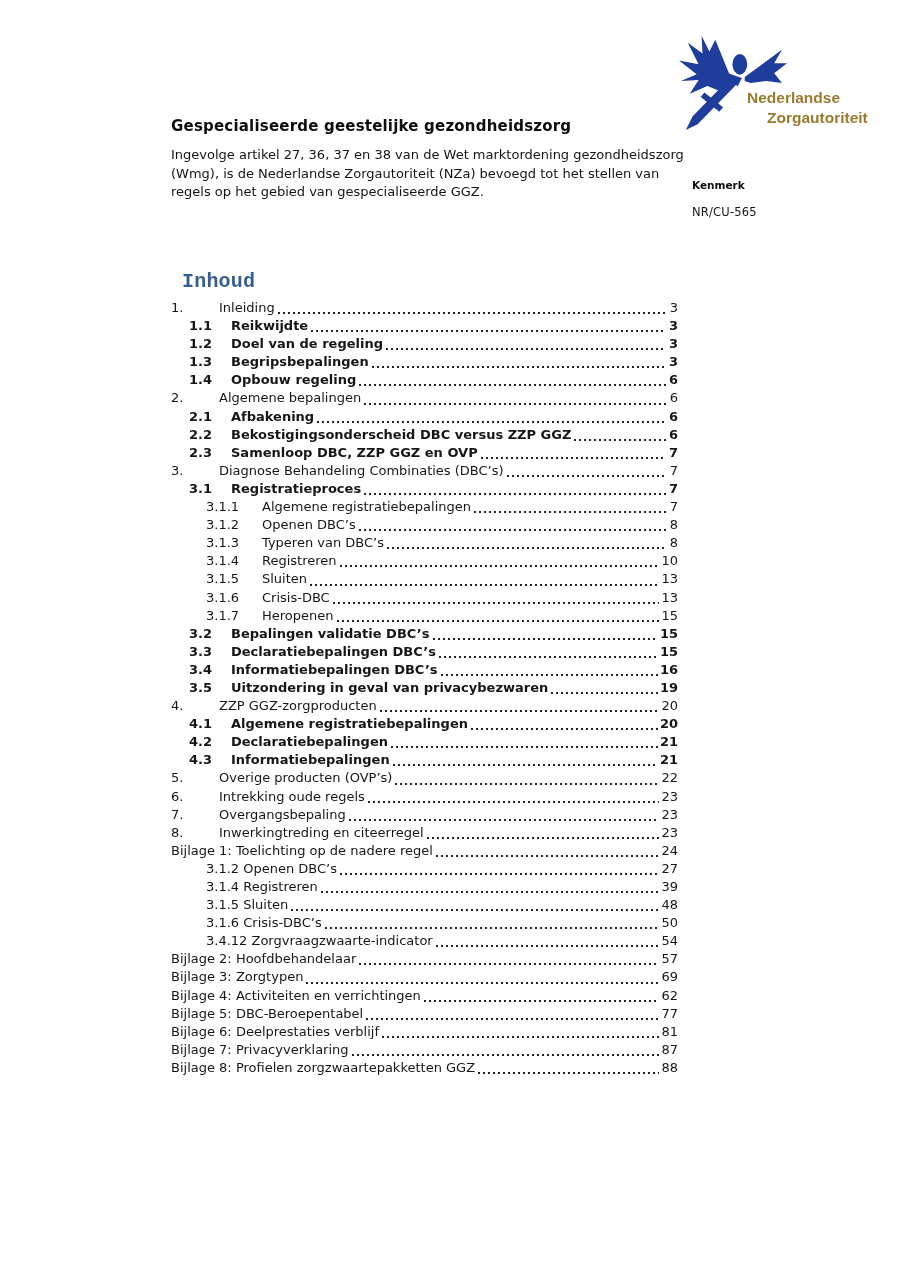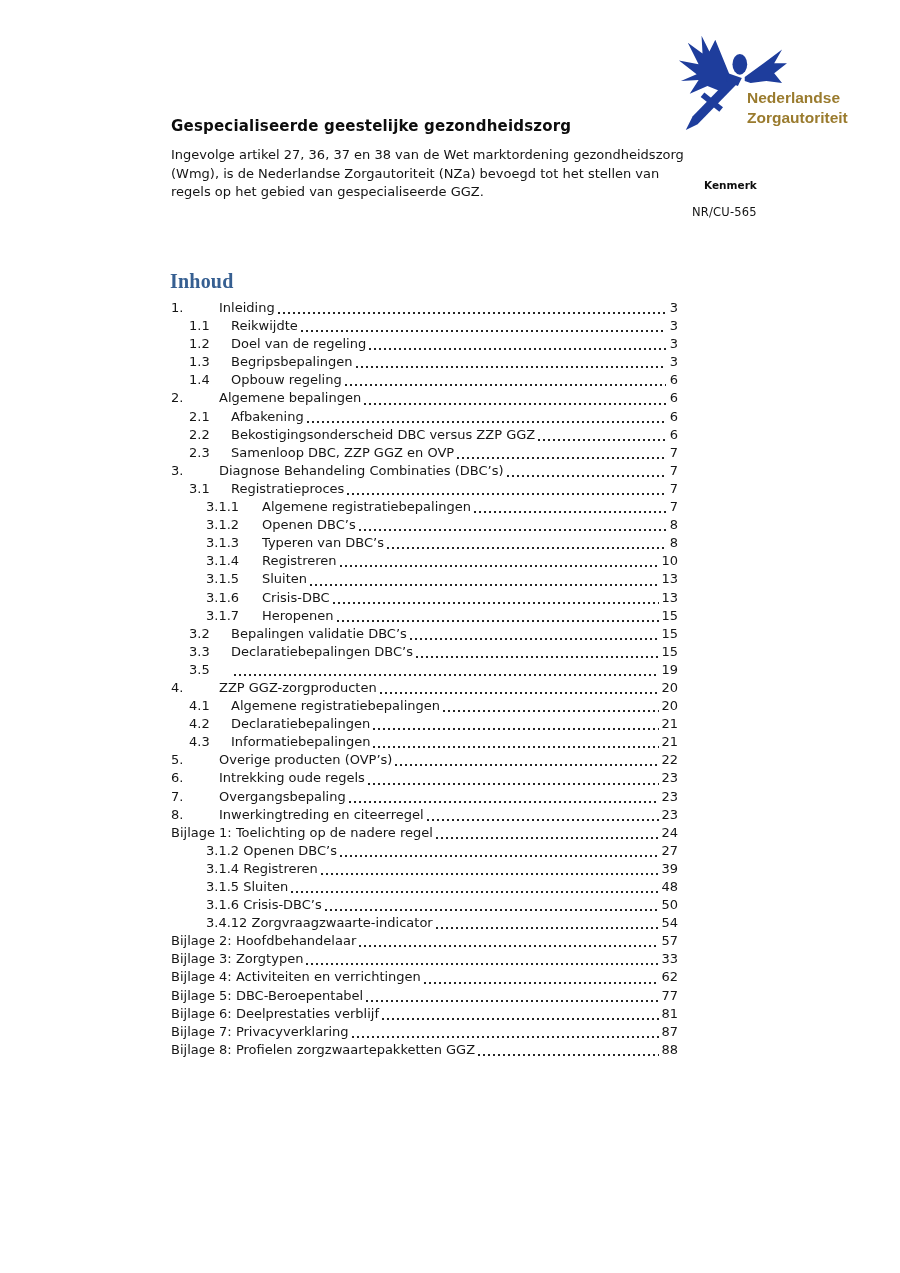--- a/index.html
+++ b/index.html
@@ -21,39 +21,39 @@
     font-size:13px; line-height:18.5px; color:#141414;
   }
   .logo { position:absolute; left:672px; top:28px; width:118px; height:108px; }
   .logo svg { width:100%; height:100%; display:block; }
   .logo-text {
     position:absolute; left:747px; top:88px;
     font-family:"Liberation Sans", sans-serif;
     font-weight:bold; font-size:15.5px; line-height:20px;
     color:var(--logo-gold,#9a7b2e); white-space:nowrap;
   }
-  .logo-text .l2 { }
+  .logo-text .l2 { margin-left:20px; }
   .kenmerk { position:absolute; left:692px; top:179px; }
-  .kenmerk-label { font-size:10.5px; font-weight:bold; color:#0d0d0d;text-align:right; }
+  .kenmerk-label { font-size:10.5px; font-weight:bold; color:#0d0d0d; }
   .kenmerk-value { font-size:11.5px; margin-top:14px; color:#141414; letter-spacing:0.2px; }
   .toc-heading {
-    position:absolute; left:170px; top:270px;
-    font-family:Liberation Serif, serif;
+    position:absolute; left:182px; top:270px;
+    font-family:Liberation Mono, monospace;
     font-weight:bold; font-size:20px;
     color:var(--heading-blue,#365f91);
     letter-spacing:0.2px;
   }
   .toc {
     position:absolute; left:171px; top:299px; width:507px;
     font-size:13px; color:#161616;
   }
   .toc-row { display:flex; line-height:18.1px; white-space:nowrap; }
   .toc-num { flex:none; }
   .lvl-l1 .toc-num { width:48px; }
-  .lvl-l2 { padding-left:18px; } .lvl-l2 .toc-num { width:42px; }
+  .lvl-l2 { padding-left:18px;font-weight:bold; } .lvl-l2 .toc-num { width:42px; }
   .lvl-l3 { padding-left:35px; } .lvl-l3 .toc-num { width:56px; }
   .lvl-bs { padding-left:35px; }
   .toc-title { flex:none; }
   .toc-leader {
     flex:1 1 auto; height:2px; align-self:flex-end;
     margin:0 2px 3px 3px;
     background-image:repeating-linear-gradient(to right,#242424 0,#242424 2px,transparent 2px,transparent 5px);
   }
   .toc-page { flex:none; min-width:10px; text-align:right; }
 </style>
@@ -204,21 +204,28 @@
       <span class="toc-leader"></span>
       <span class="toc-page">15</span>
     </div>
     <div class="toc-row lvl-l2">
       <span class="toc-num">3.3</span>
       <span class="toc-title">Declaratiebepalingen DBC’s</span>
       <span class="toc-leader"></span>
       <span class="toc-page">15</span>
     </div>
     <div class="toc-row lvl-l2">
+      <span class="toc-num">3.4</span>
+      <span class="toc-title">Informatiebepalingen DBC’s</span>
+      <span class="toc-leader"></span>
+      <span class="toc-page">16</span>
+    </div>
+    <div class="toc-row lvl-l2">
       <span class="toc-num">3.5</span>
+      <span class="toc-title">Uitzondering in geval van privacybezwaren</span>
       <span class="toc-leader"></span>
       <span class="toc-page">19</span>
     </div>
     <div class="toc-row lvl-l1">
       <span class="toc-num">4.</span>
       <span class="toc-title">ZZP GGZ-zorgproducten</span>
       <span class="toc-leader"></span>
       <span class="toc-page">20</span>
     </div>
     <div class="toc-row lvl-l2">
@@ -294,21 +301,21 @@
       <span class="toc-page">54</span>
     </div>
     <div class="toc-row lvl-b">
       <span class="toc-title">Bijlage 2: Hoofdbehandelaar</span>
       <span class="toc-leader"></span>
       <span class="toc-page">57</span>
     </div>
     <div class="toc-row lvl-b">
       <span class="toc-title">Bijlage 3: Zorgtypen</span>
       <span class="toc-leader"></span>
-      <span class="toc-page">33</span>
+      <span class="toc-page">69</span>
     </div>
     <div class="toc-row lvl-b">
       <span class="toc-title">Bijlage 4: Activiteiten en verrichtingen</span>
       <span class="toc-leader"></span>
       <span class="toc-page">62</span>
     </div>
     <div class="toc-row lvl-b">
       <span class="toc-title">Bijlage 5: DBC-Beroepentabel</span>
       <span class="toc-leader"></span>
       <span class="toc-page">77</span>

